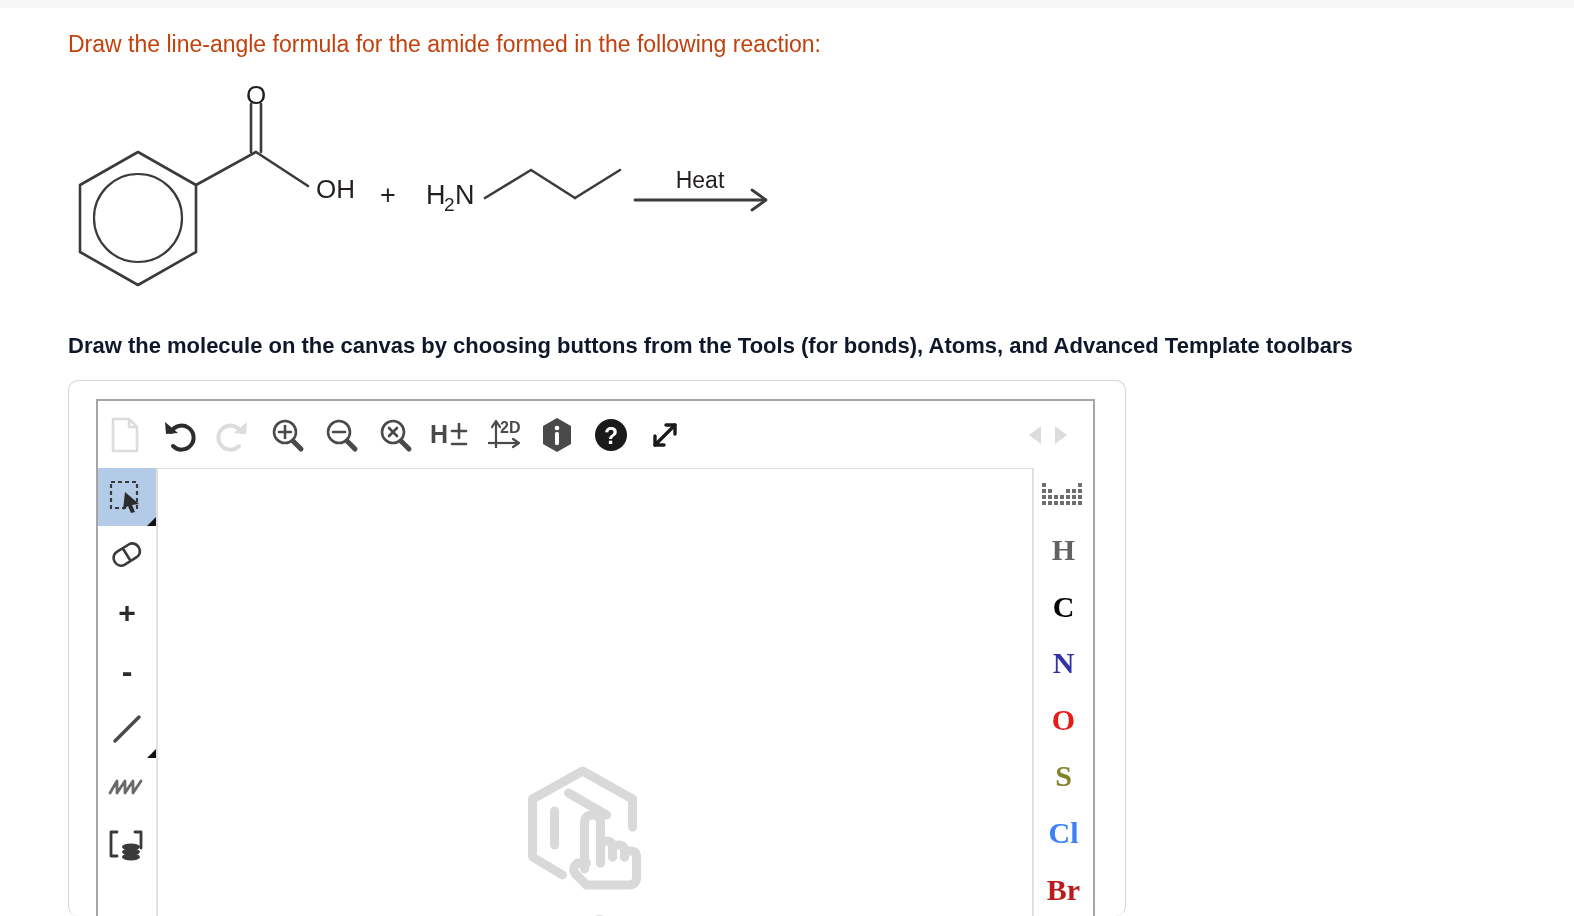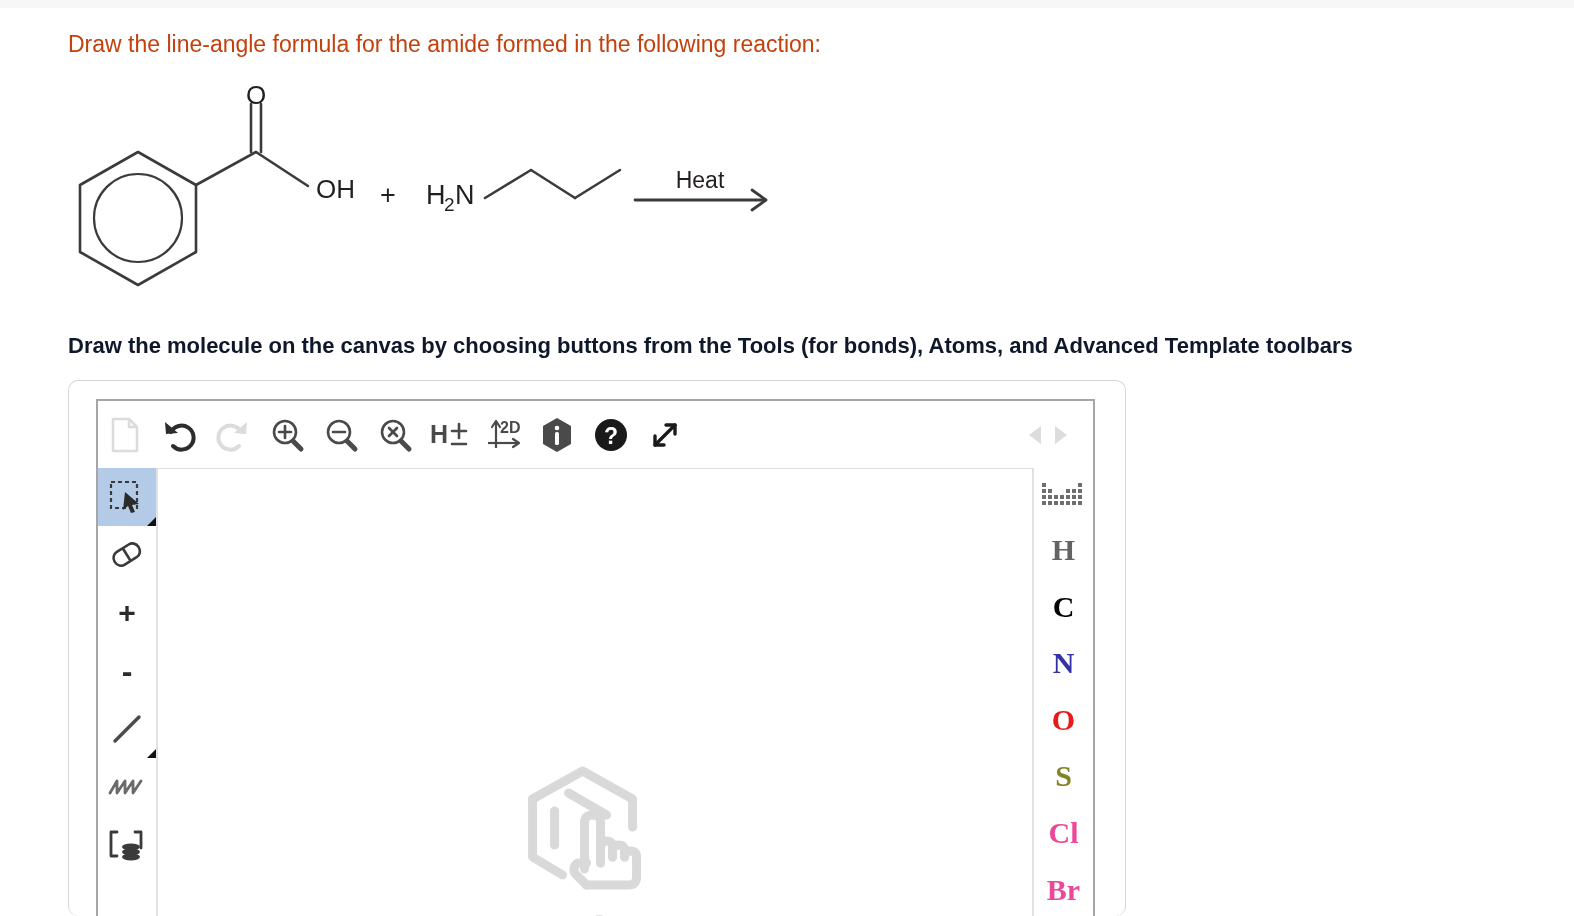--- a/index.html
+++ b/index.html
@@ -458,20 +458,20 @@
     <div class="atom-btn">
       <span style="color:#3333a6">N</span>
     </div>
     <div class="atom-btn">
       <span style="color:#e81b1b">O</span>
     </div>
     <div class="atom-btn">
       <span style="color:#85832a">S</span>
     </div>
     <div class="atom-btn">
-      <span style="color:#ec4899">Cl</span>
-    </div>
-    <div class="atom-btn">
-      <span style="color:#ec4899">Br</span>
+      <span style="color:#3b82f6">Cl</span>
+    </div>
+    <div class="atom-btn">
+      <span style="color:#b91c1c">Br</span>
     </div>
   </div>
 
 </div>
 
 </body></html>

